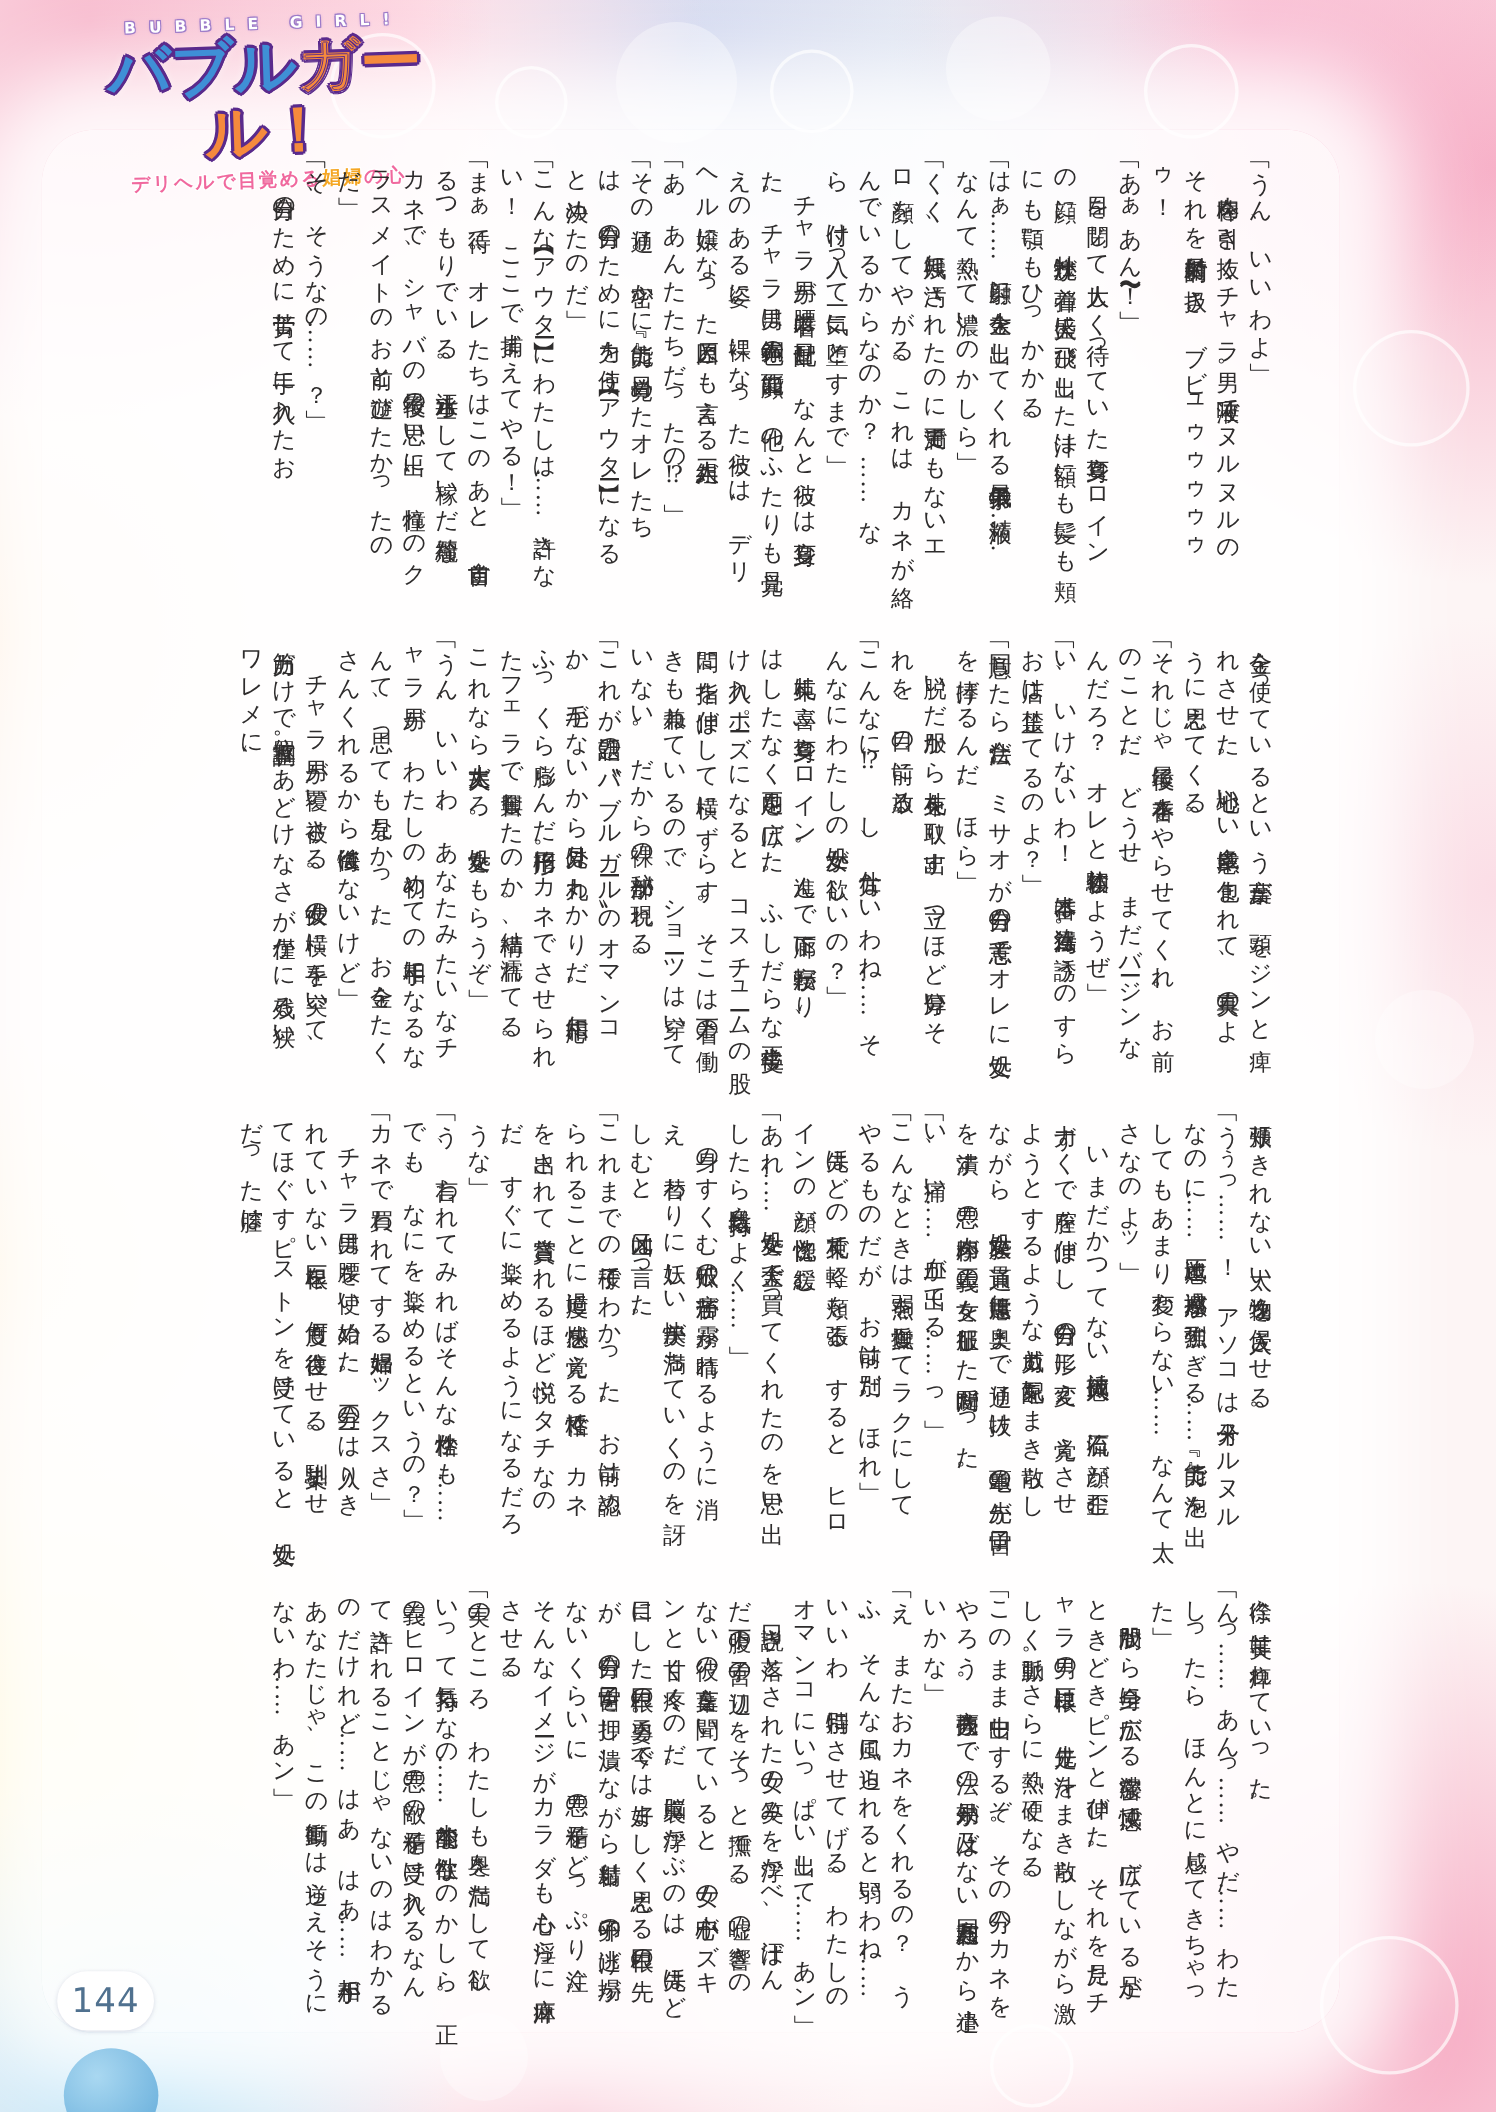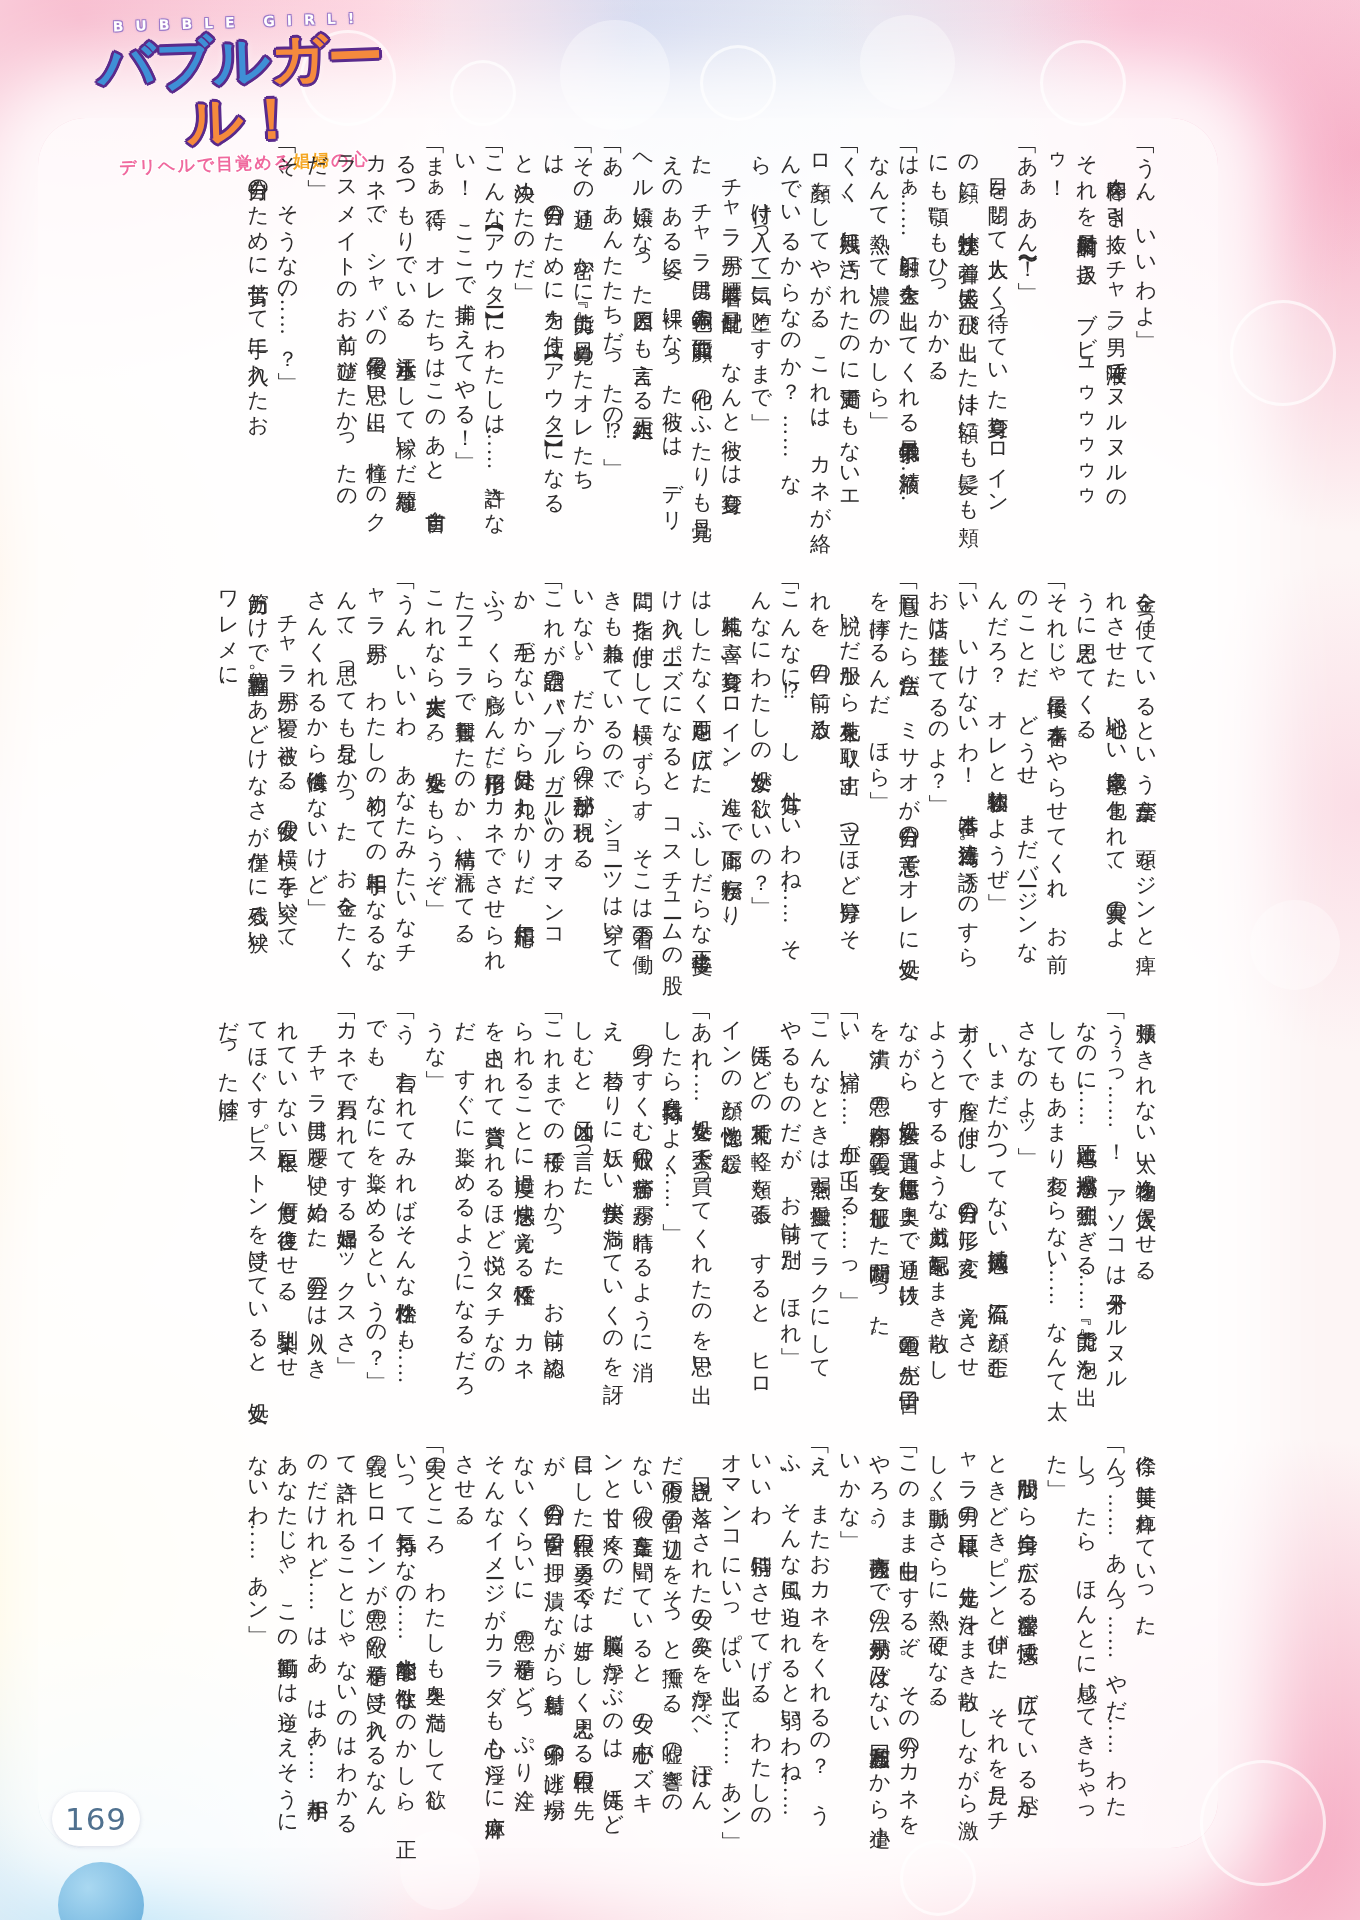--- a/index.html
+++ b/index.html
@@ -157,16 +157,16 @@
         <p>　股間から全身に広がる濃密な快感で、広げている足がときどきピンと伸びた。それを見たチャラ男の巨根は、先走り汁をまき散らしながら激しく脈動。さらに熱く硬くなる。</p>
         <p>「このまま中出しするぞ。その分のカネをやろう。商売抜きで法の効果が及ばない同意和姦だから小遣いかな」</p>
         <p>「え、またおカネをくれるの？　うふ、そんな風に迫られると弱いわね……いいわ、特別にさせてげる。わたしのオマンコにいっぱい出して……あン」</p>
         <p>　口説き落とされた女の笑みを浮かべ、汗ばんだ下腹の子宮の辺りをそっと撫でる。嘘の響きのない彼の言葉を聞いていると、女の中心がズキンと甘く疼くのだ。脳裏に浮かぶのは、先ほど目にした巨根の勇姿。今では好ましく思える巨根の先が、自分の子宮口を押し潰しながら射精し、卵子の逃げ場がないくらいに、悪の精子をどっぷり注ぐ。そんなイメージがカラダも心も淫らに麻痺させる。</p>
         <p>「実のところ、わたしも奥を満たして欲しいって気持ちなの……本能的な性欲なのかしら。正義のヒロインが悪の敵の精子を受け入れるなんて許されることじゃないのはわかるのだけれど……はあ、はあ……相手があなたじゃ、この衝動には逆らえそうにないわ……あン」</p>
       </section>
   </main>
 
   <div class="corner-bubble"></div>
   <div class="page-number">
-    <span>169</span>
+    <span>144</span>
   </div>
 
 </div>
 
 </body></html>

